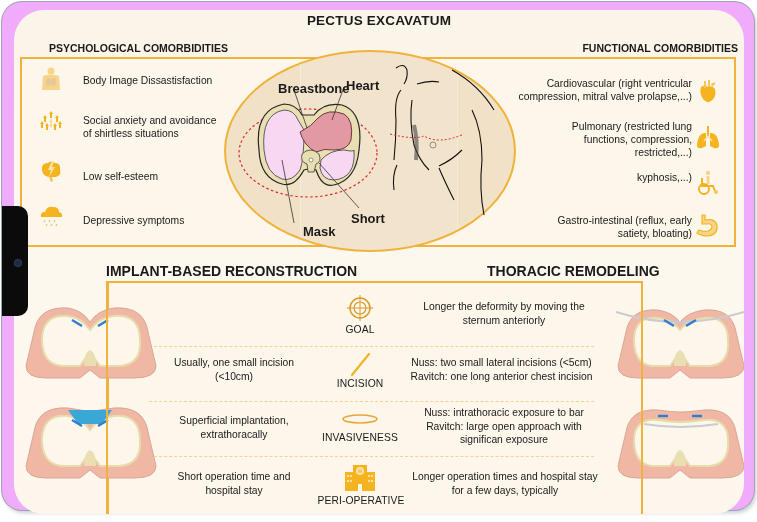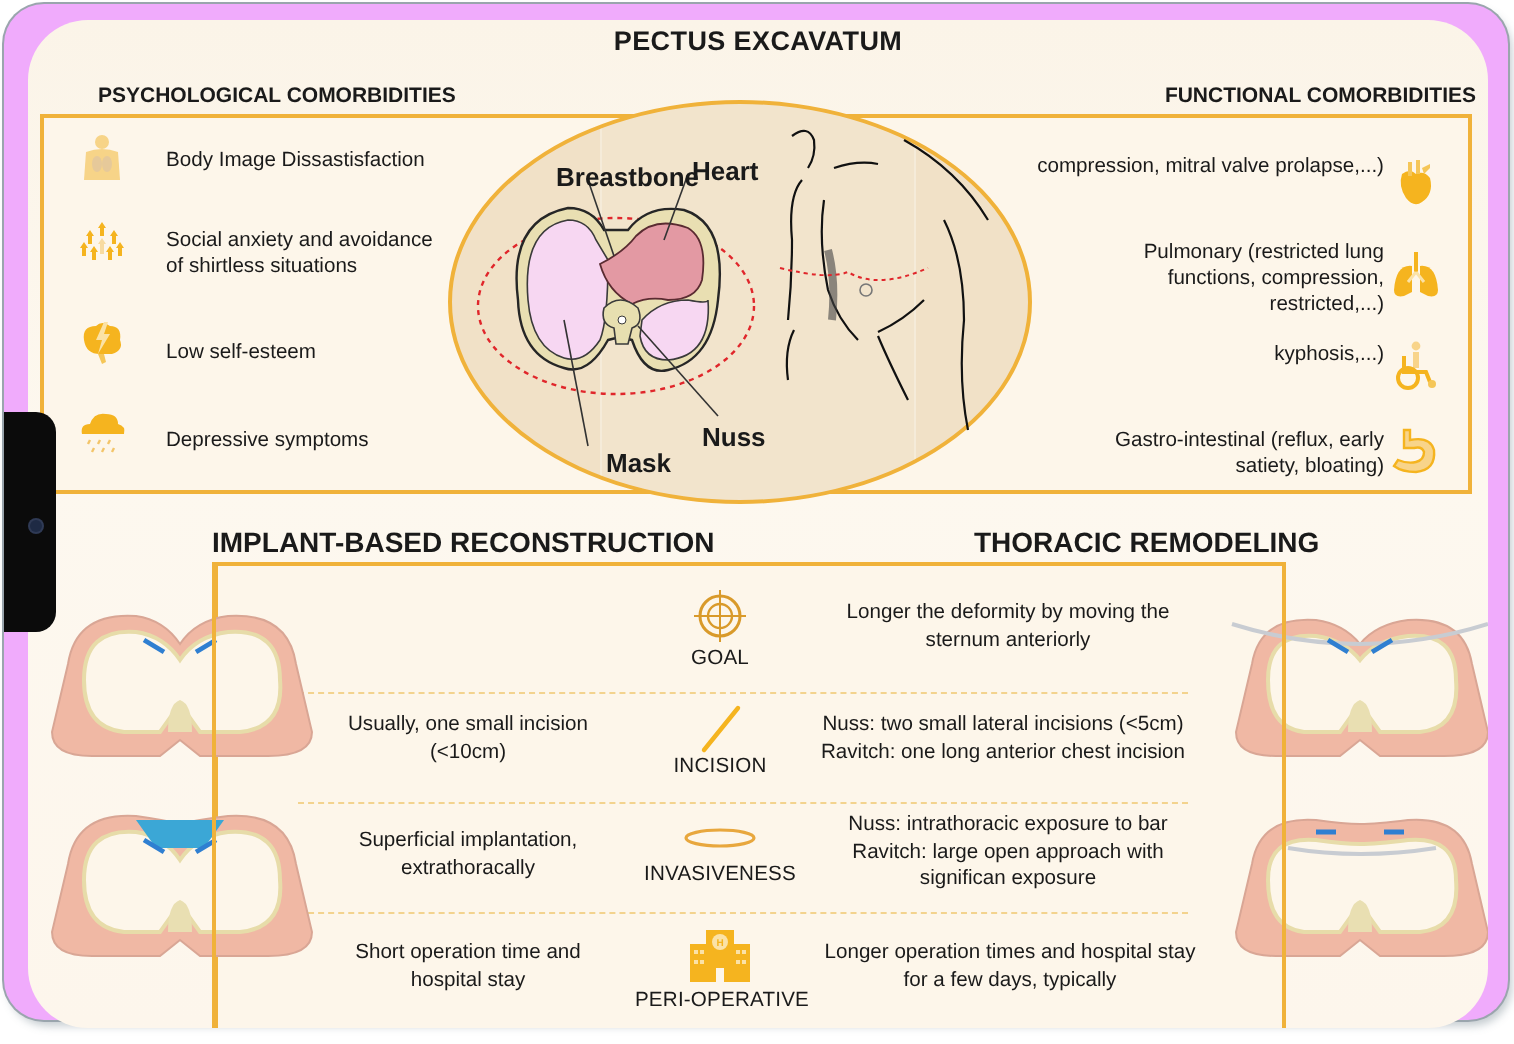--- a/index.html
+++ b/index.html
@@ -110,20 +110,21 @@
           <line x1="12" y1="17" x2="11" y2="19"></line>
         <line x1="17" y1="17" x2="16" y2="19"></line>
           <line x1="9" y1="21" x2="8" y2="23"></line>
         <line x1="14" y1="21" x2="13" y2="23"></line>
           <line x1="19" y1="21" x2="18" y2="23"></line>
       </g>
     </svg>
     <div class="item" style="left:69px;top:204px;">Depressive symptoms</div>
 
     <div class="item right" style="right:52px;top:67px;">
+      <div>Cardiovascular (right ventricular</div>
       <div>compression, mitral valve prolapse,...)</div>
     </div>
     <svg class="ico" style="left:681px;top:69px;" viewBox="0 0 26 26">
       <path d="M6 8 Q4 14 8 20 Q12 25 16 22 Q22 18 20 10 Q17 6 13 8 Q10 5 6 8 Z" fill="#f5b41f"></path>
       <rect x="9" y="2" width="2" height="7" fill="#f5c658"></rect>
         <rect x="13" y="1" width="2" height="7" fill="#f5c658"></rect>
       <path d="M16 5 l4 -2 l0 2 l-3 3z" fill="#f5c658"></path>
     </svg>
 
     <div class="item right" style="right:52px;top:110px;">
@@ -189,21 +190,21 @@
         <path d="M215 116 Q228 110 238 100"></path>
         <path d="M215 118 Q220 130 230 150"></path>
       </g>
       <path d="M190 75 Q194 90 192 110" stroke="#444" stroke-width="4" fill="none" opacity="0.6"></path>
       <path d="M166 84 Q190 90 200 86 Q215 95 240 84" stroke="#e0262b" stroke-width="1" stroke-dasharray="2 2" fill="none"></path>
       <circle cx="209" cy="95" r="3" fill="none" stroke="#777" stroke-width="0.8"></circle>
     </svg>
     <div class="label-anat" style="left:264px;top:71px;">Breastbone</div>
     <div class="label-anat" style="left:332px;top:68px;">Heart</div>
     <div class="label-anat" style="left:289px;top:214px;">Mask</div>
-    <div class="label-anat" style="left:337px;top:201px;">Nuss</div>
+    <div class="label-anat" style="left:337px;top:201px;">Short</div>
 
     <div class="big-title" style="left:92px;top:253px;">IMPLANT-BASED RECONSTRUCTION</div>
     <div class="big-title" style="left:473px;top:253px;">THORACIC REMODELING</div>
 
     <div class="box" style="left:93px;top:271px;width:536px;height:240px;border-bottom:none;background:#fdf6ea;"></div>
 
     <div class="dash" style="left:135px;width:445px;top:336px;"></div>
     <div class="dash" style="left:135px;width:445px;top:391px;"></div>
     <div class="dash" style="left:135px;width:445px;top:446px;"></div>
 

